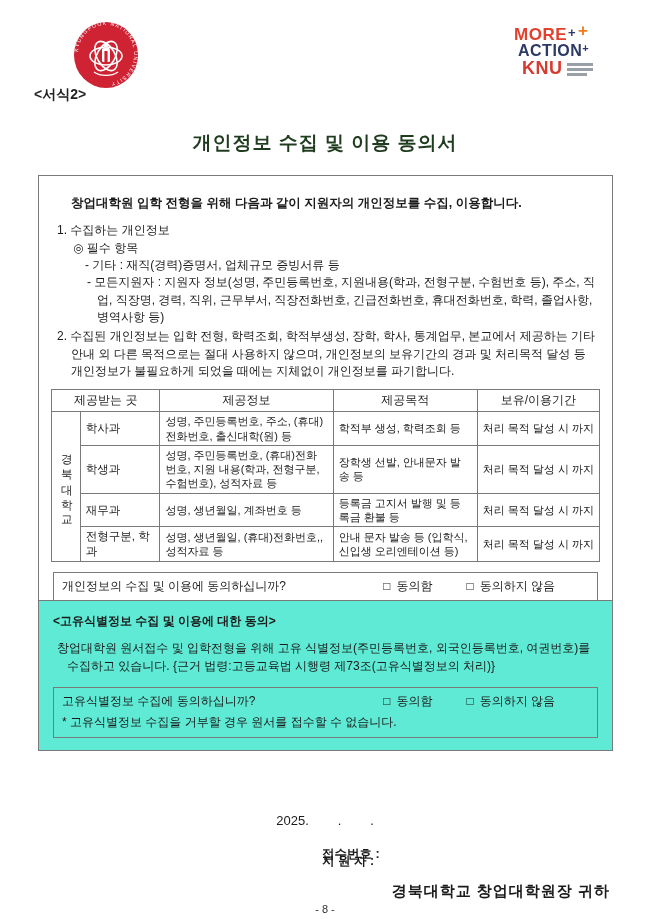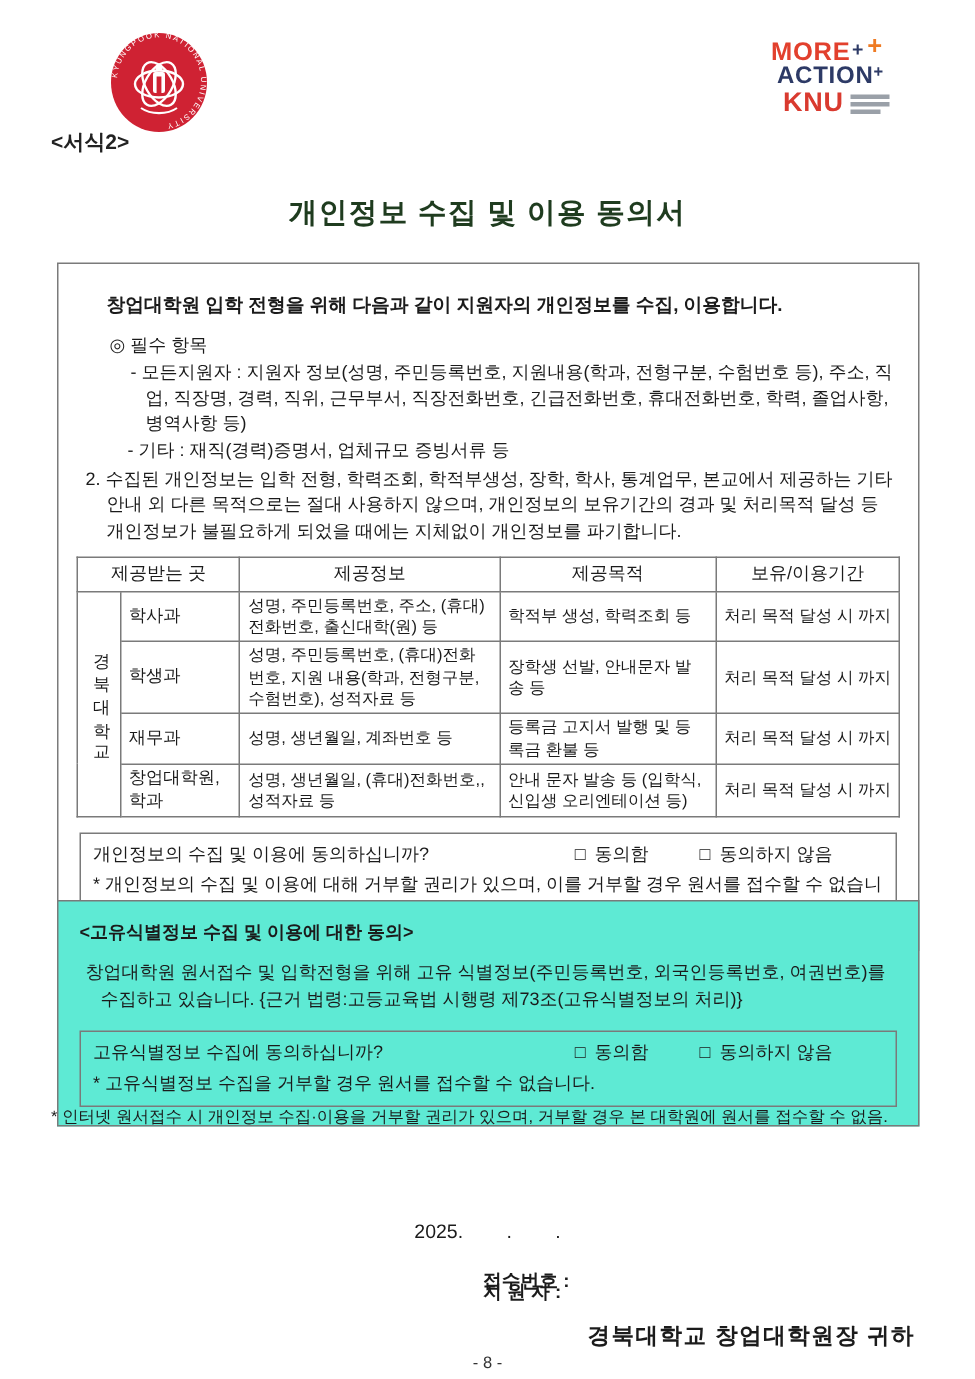--- a/index.html
+++ b/index.html
@@ -136,23 +136,24 @@
   </div>
 
   <div class="form-label">&lt;서식2&gt;</div>
 
   <div class="doc-title">개인정보 수집 및 이용 동의서</div>
 
   <div class="box1">
 
     <div class="intro">창업대학원 입학 전형을 위해 다음과 같이 지원자의 개인정보를 수집, 이용합니다.</div>
 
+    <div class="li-1">1. 수집하는 개인정보</div>
     <div class="li-2">◎ 필수 항목</div>
+    <div class="li-3">- 기타 : 재직(경력)증명서, 업체규모 증빙서류 등</div>
     <div class="li-3 hang">- 모든지원자 : 지원자 정보(성명, 주민등록번호, 지원내용(학과, 전형구분, 수험번호 등), 주소, 직업, 직장명, 경력, 직위, 근무부서, 직장전화번호,  긴급전화번호, 휴대전화번호, 학력, 졸업사항, 병역사항 등)</div>
-    <div class="li-3">- 기타 : 재직(경력)증명서, 업체규모 증빙서류 등</div>
 
     <div class="para2">
       <span class="p2-body"><span>2.</span> <span>수집된 개인정보는 입학 전형, 학력조회, 학적부생성, 장학, 학사, 통계업무, 본교에서 제공하는 기타 안내 외 다른 목적으로는 절대 사용하지 않으며, 개인정보의 보유기간의 경과 및 처리목적 달성 등 개인정보가 불필요하게 되었을 때에는 지체없이 개인정보를 파기합니다.</span></span>
     </div>
 
     <table class="share">
       <tbody>
           <tr>
         <th colspan="2">제공받는 곳</th>
         <th>제공정보</th>
@@ -172,21 +173,21 @@
         <td class="purpose">장학생 선발, 안내문자 발송 등</td>
         <td class="period">처리 목적 달성 시 까지</td>
       </tr>
       <tr>
         <td class="dept">재무과</td>
         <td class="info">성명, 생년월일, 계좌번호 등</td>
         <td class="purpose">등록금 고지서 발행 및 등록금 환불 등</td>
         <td class="period">처리 목적 달성 시 까지</td>
       </tr>
       <tr>
-        <td class="dept">창업대학원, 학과</td>
+        <td class="dept">전형구분, 학과</td>
         <td class="info">성명, 생년월일, (휴대)전화번호,, 성적자료 등</td>
         <td class="purpose">안내 문자 발송 등 (입학식, 신입생 오리엔테이션 등)</td>
         <td class="period">처리 목적 달성 시 까지</td>
       </tr>
     </tbody>
       </table>
 
     <div class="q-box">
       <div class="q-line">
         <span class="q-text">개인정보의 수집 및 이용에 동의하십니까?</span>
@@ -221,20 +222,19 @@
           <span class="choice">
             <span class="chk">□</span>
             <span>동의하지 않음</span>
           </span>
         </span>
       </div>
       <div class="q-note">* 고유식별정보 수집을 거부할 경우 원서를 접수할 수 없습니다.</div>
     </div>
   </div>
 
-  <div class="footnote">* 인터넷 원서접수 시 개인정보 수집·이용을 거부할 권리가 있으며, 거부할 경우 본 대학원에 원서를 접수할 수 없음.</div>
   <div class="date-line">2025.        .        .</div>
   <div class="receipt">접수번호 :</div>
   <div class="applicant">지 원 자 :</div>
   <div class="addressee">경북대학교 창업대학원장 귀하</div>
   <div class="page-num">- 8 -</div>
 
 </div>
 
 </body></html>

